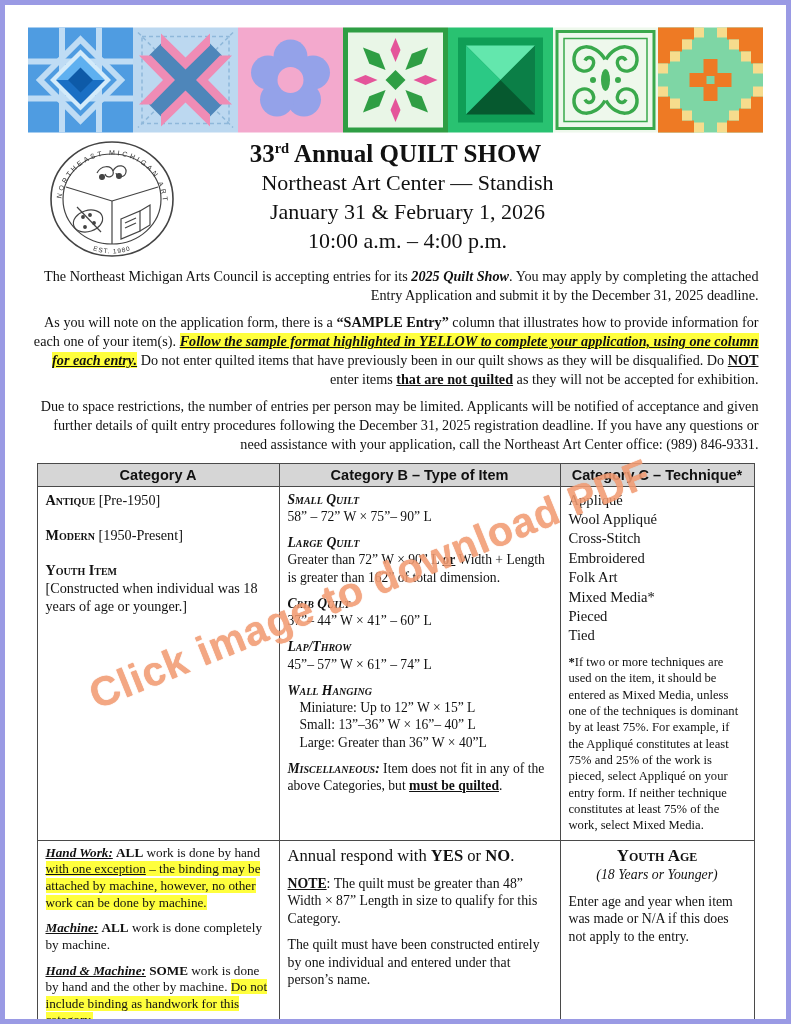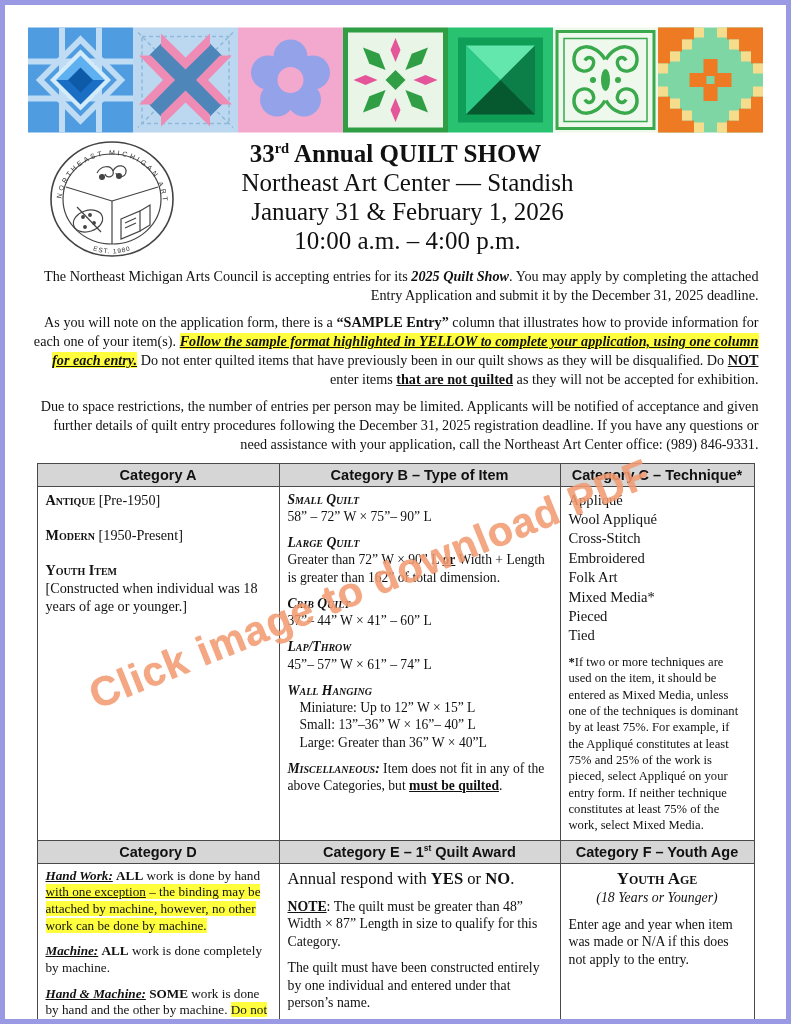--- a/index.html
+++ b/index.html
@@ -9,21 +9,21 @@
     font-family:"Liberation Serif",serif;color:#111;
   }
   
   .banner{display:flex;width:735px;height:106px;margin:22px auto 0;}
   .banner svg{display:block;width:105px;height:106px;flex:0 0 105px;}
   
   .masthead{position:relative;height:124px;margin-top:4px;}
   .logo{position:absolute;left:42px;top:2px;}
   .titleblock{position:absolute;left:0;right:0;top:2px;text-align:center;line-height:29px;}
   .t1{font-size:25px;font-weight:bold;}
-  .t2,.t3,.t4{font-size:25px;padding-left:24px;}
+  .t2,.t3,.t4{font-size:22px;padding-left:24px;}
   
   .intro{width:726px;margin:6px auto 0;font-size:14.2px;line-height:1.32;}
   .intro p{margin:0 0 9px 0;text-align:right;}
   
   table.cats{width:717px;margin:4px auto 0;border-collapse:collapse;table-layout:fixed;}
   table.cats td{border:1.5px solid #4a4a4a;vertical-align:top;}
   td.hdr{
     background:#d6d6d6;font-family:"Liberation Sans",sans-serif;font-weight:700;
     font-size:14.5px;text-align:center;padding:3px 2px;vertical-align:middle;
   }
@@ -276,25 +276,20 @@
             <div class="blk"><span>Wool Appliqué</span></div>
             <div class="blk"><span>Cross-Stitch</span></div>
             <div class="blk"><span>Embroidered</span></div>
             <div class="blk"><span>Folk Art</span></div>
             <div class="blk"><span>Mixed Media*</span></div>
             <div class="blk"><span>Pieced</span></div>
             <div class="blk"><span>Tied</span></div>
             <div class="blk note"><span class="s-b">*</span><span>If two or more techniques are used on the item, it should be entered as Mixed Media, unless one of the techniques is dominant by at least 75%.  For example, if the Appliqué constitutes at least 75% and 25% of the work is pieced, select Appliqué on your entry form.  If neither technique constitutes at least 75% of the work, select Mixed Media.</span></div>
           </td>
     </tr>
-    <tr>
-      <td class="hdr"><span>Category D</span></td>
-      <td class="hdr"><span>Category E – 1</span><span class="s-sup">st</span><span> Quilt Award</span></td>
-      <td class="hdr"><span>Category F – Youth Age</span></td>
-    </tr>
     <tr class="body2">
       <td class="cell cell-d">
             <div class="blk"><span class="s-b s-i s-u">Hand Work:</span><span>  </span><span class="s-b">ALL</span><span> work is done by hand </span><span class="s-u s-h">with one exception</span><span class="s-h"> – the binding may be attached by machine, however, no other work can be done by machine.</span></div>
             <div class="blk gap"><span class="s-b s-i s-u">Machine:</span><span>  </span><span class="s-b">ALL</span><span> work is done completely by machine.</span></div>
             <div class="blk gap"><span class="s-b s-i s-u">Hand &amp; Machine:</span><span>  </span><span class="s-b">SOME</span><span> work is done by hand and the other by machine. </span><span class="s-h">Do not include binding as handwork for this category.</span></div>
           </td>
       <td class="cell cell-e">
             <div class="blk lede"><span>Annual respond with </span><span class="s-b">YES</span><span> or </span><span class="s-b">NO</span><span>.</span></div>
             <div class="blk gap"><span class="s-b s-u">NOTE</span><span>:  The quilt must be greater than 48” Width × 87” Length in size to qualify for this Category.</span></div>
             <div class="blk gap"><span>The quilt must have been constructed entirely by one individual and entered under that person’s name.</span></div>

